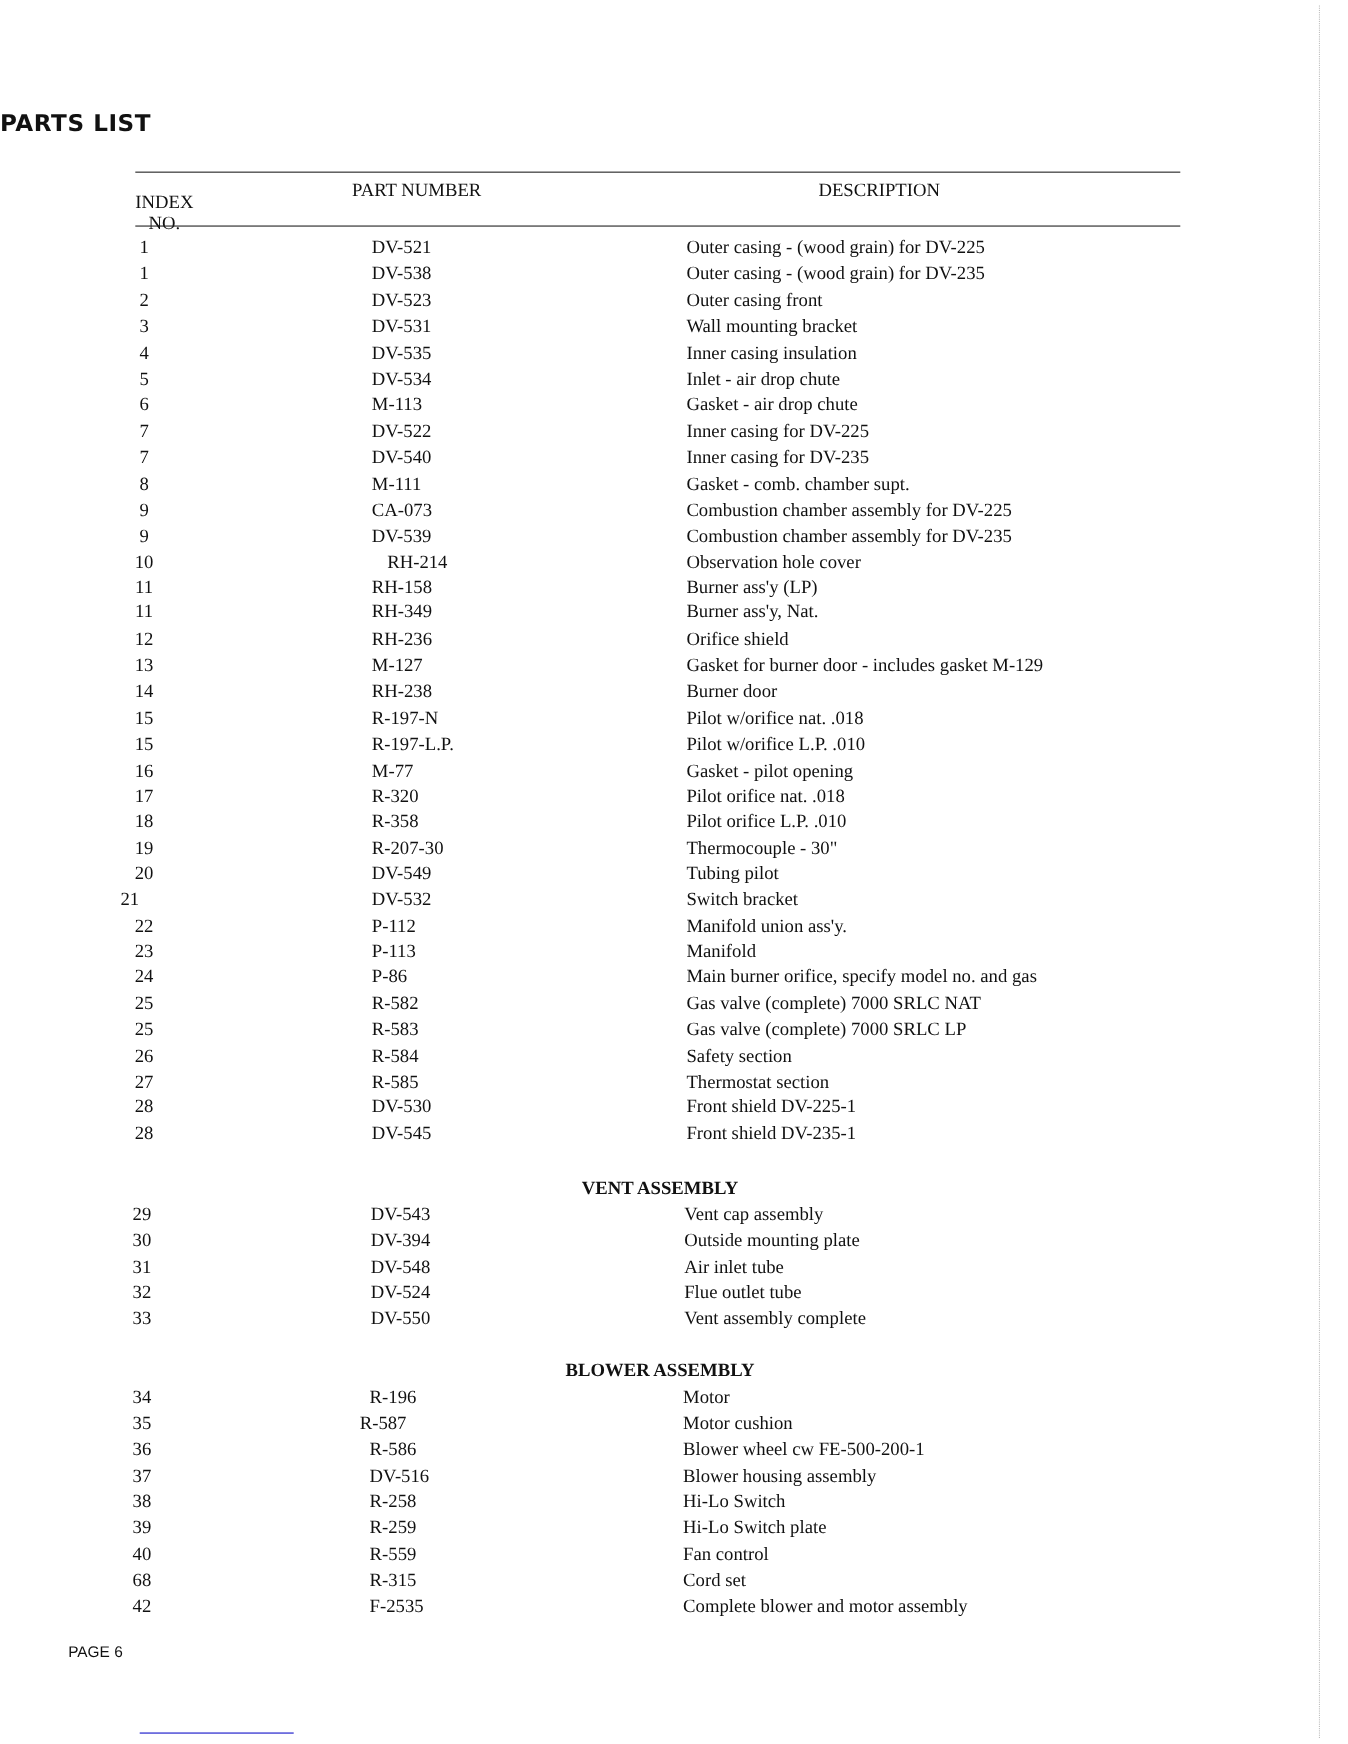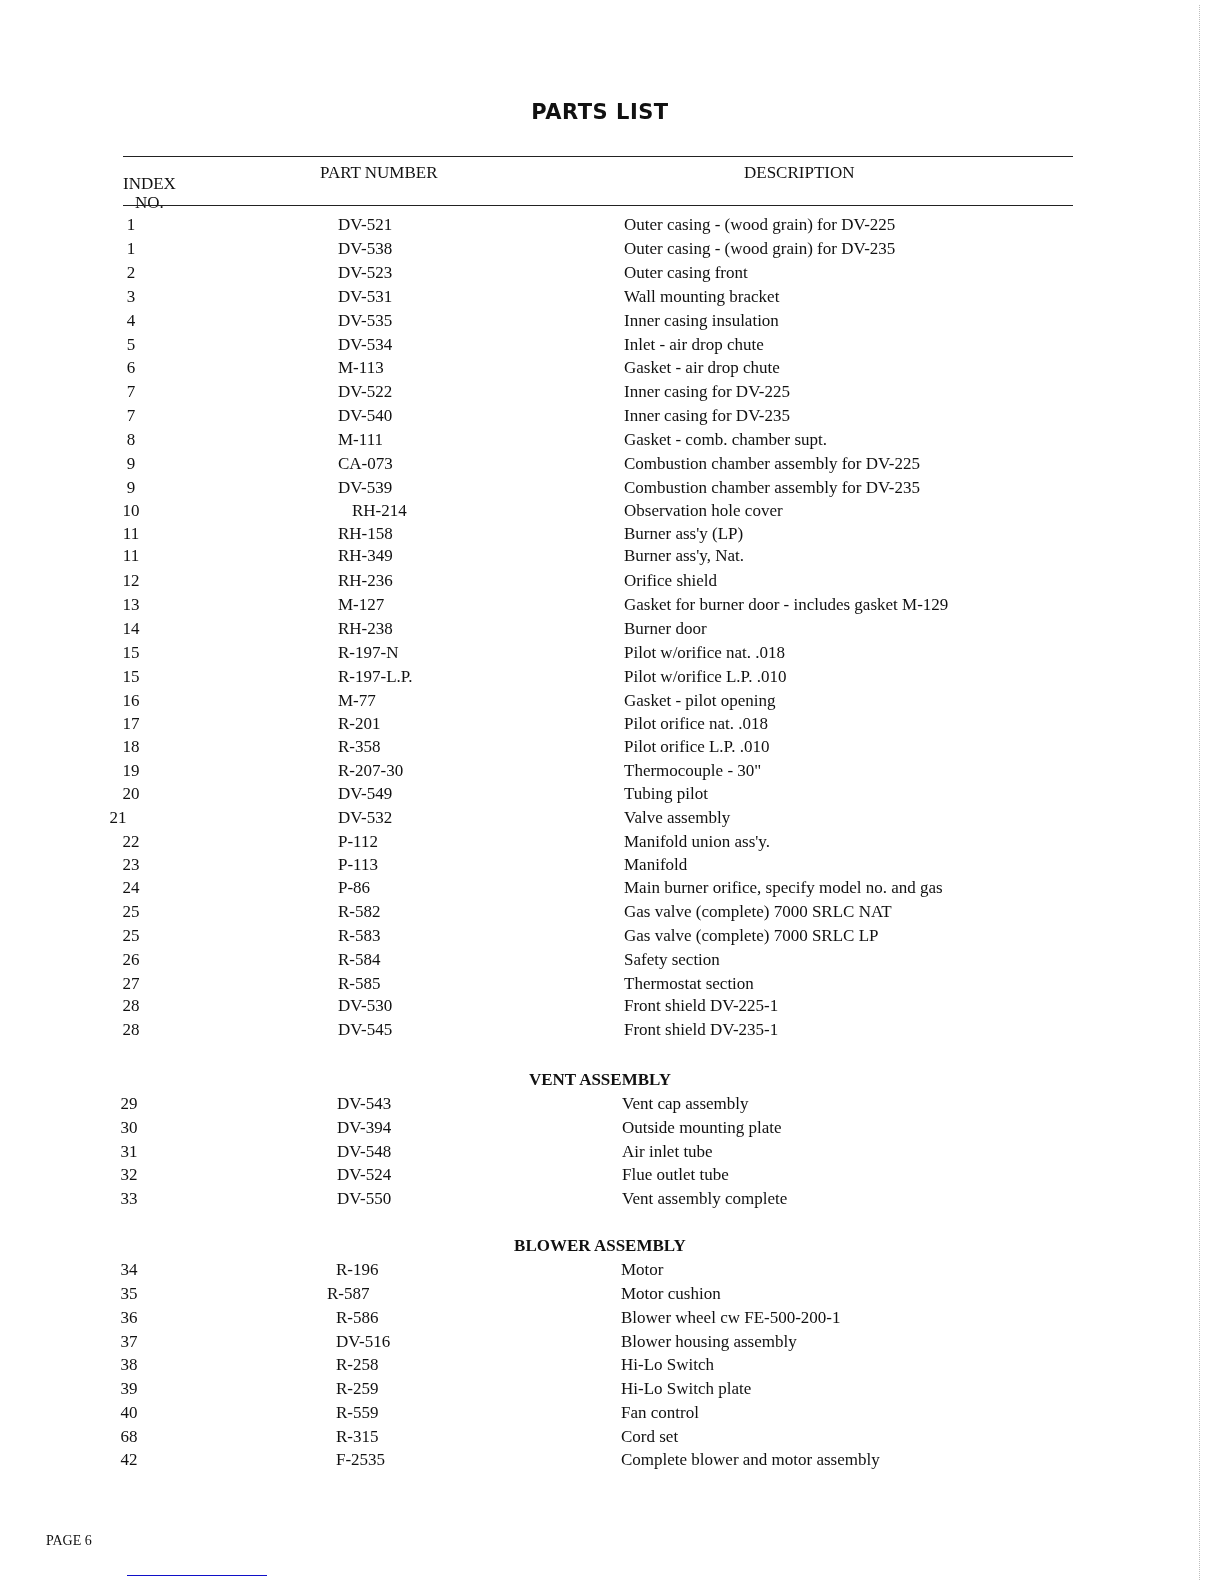--- a/index.html
+++ b/index.html
@@ -1,31 +1,31 @@
 <!DOCTYPE html>
 <html><head>
 <meta charset="utf-8">
 <style>
   html, body { margin: 0; padding: 0; background: #ffffff; }
   body { width: 1225px; height: 1585px; position: relative; overflow: hidden;
          font-family: "DejaVu Serif", "Liberation Serif", serif; color: #111; }
-  .title { position: absolute; left: 0; width: 1200px; top: 100px; text-align: center;
+  .title { position: absolute; left: 0; width: 1200px; top: 100px; text-align: left;
            font-family: "DejaVu Sans", "Liberation Sans", sans-serif; font-weight: bold;
            font-size: 21px; letter-spacing: 0.5px; }
   .hline { position: absolute; left: 123px; width: 950px; height: 0; border-top: 1.5px solid #222; }
   .hdr { position: absolute; font-family: "Liberation Serif", serif; font-size: 17px; }
   .row { position: absolute; left: 0; width: 1225px; height: 24px;
          font-family: "Liberation Serif", serif; font-size: 17px; }
   .row .idx { position: absolute; width: 36px; text-align: center; }
   .row .pn { position: absolute; }
   .row .desc { position: absolute; white-space: nowrap; }
   .sec { position: absolute; left: 0; width: 1200px; text-align: center;
          font-family: "Liberation Serif", serif; font-weight: bold; font-size: 17px; }
-  .pagefoot { position: absolute; left: 46px; top: 1493px;
-              font-family: Liberation Serif, serif; font-size: 14px; margin-top: 40px; }
+  .pagefoot { position: absolute; left: 62px; top: 1493px;
+              font-family: Liberation Sans, sans-serif; font-size: 14px; }
   .blueline { position: absolute; left: 127px; top: 1575px; width: 140px; height: 0;
               border-top: 1.5px solid #1010c8; }
   .edge { position: absolute; left: 1199px; top: 5px; width: 0; height: 1575px;
           border-left: 1px dotted #bdbdbd; }
 </style>
 </head>
 <body>
 
 <div class="edge"></div>
 
@@ -141,42 +141,42 @@
       <span class="pn" style="left: 338px;">R-197-L.P.</span>
       <span class="desc" style="left: 624px;">Pilot w/orifice L.P. .010</span>
     </div>
     <div class="row" style="top: 691px;">
       <span class="idx" style="left: 113px;">16</span>
       <span class="pn" style="left: 338px;">M-77</span>
       <span class="desc" style="left: 624px;">Gasket - pilot opening</span>
     </div>
     <div class="row" style="top: 714px;">
       <span class="idx" style="left: 113px;">17</span>
-      <span class="pn" style="left: 338px;">R-201</span>
+      <span class="pn" style="left: 338px;">R-320</span>
       <span class="desc" style="left: 624px;">Pilot orifice nat. .018</span>
     </div>
     <div class="row" style="top: 737px;">
       <span class="idx" style="left: 113px;">18</span>
       <span class="pn" style="left: 338px;">R-358</span>
       <span class="desc" style="left: 624px;">Pilot orifice L.P. .010</span>
     </div>
     <div class="row" style="top: 761px;">
       <span class="idx" style="left: 113px;">19</span>
       <span class="pn" style="left: 338px;">R-207-30</span>
       <span class="desc" style="left: 624px;">Thermocouple - 30"</span>
     </div>
     <div class="row" style="top: 784px;">
       <span class="idx" style="left: 113px;">20</span>
       <span class="pn" style="left: 338px;">DV-549</span>
       <span class="desc" style="left: 624px;">Tubing pilot</span>
     </div>
     <div class="row" style="top: 808px;">
       <span class="idx" style="left: 100px;">21</span>
       <span class="pn" style="left: 338px;">DV-532</span>
-      <span class="desc" style="left: 624px;">Valve assembly</span>
+      <span class="desc" style="left: 624px;">Switch bracket</span>
     </div>
     <div class="row" style="top: 832px;">
       <span class="idx" style="left: 113px;">22</span>
       <span class="pn" style="left: 338px;">P-112</span>
       <span class="desc" style="left: 624px;">Manifold union ass'y.</span>
     </div>
     <div class="row" style="top: 855px;">
       <span class="idx" style="left: 113px;">23</span>
       <span class="pn" style="left: 338px;">P-113</span>
       <span class="desc" style="left: 624px;">Manifold</span>

